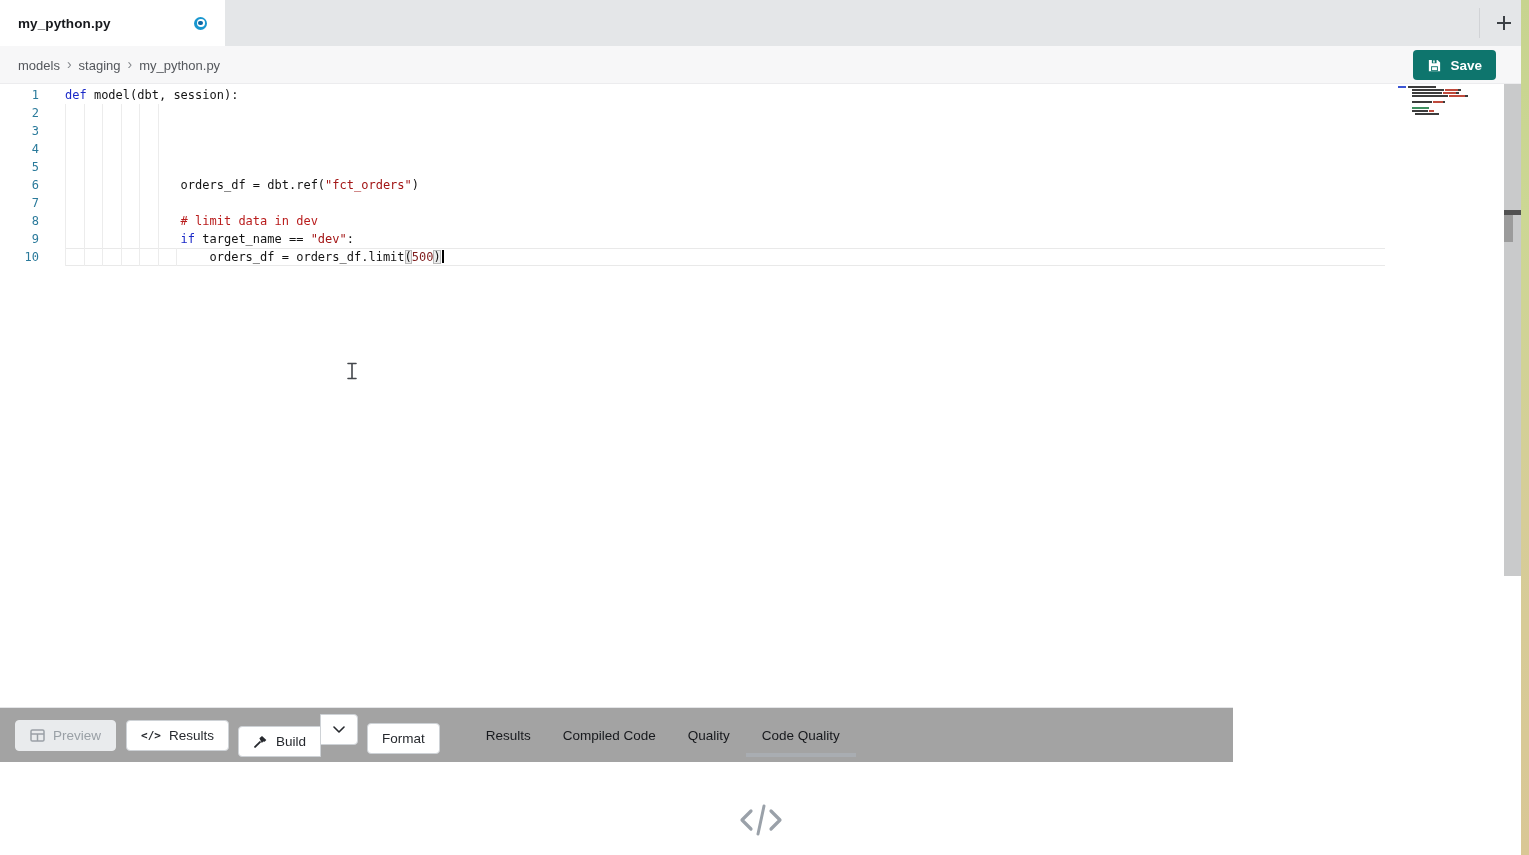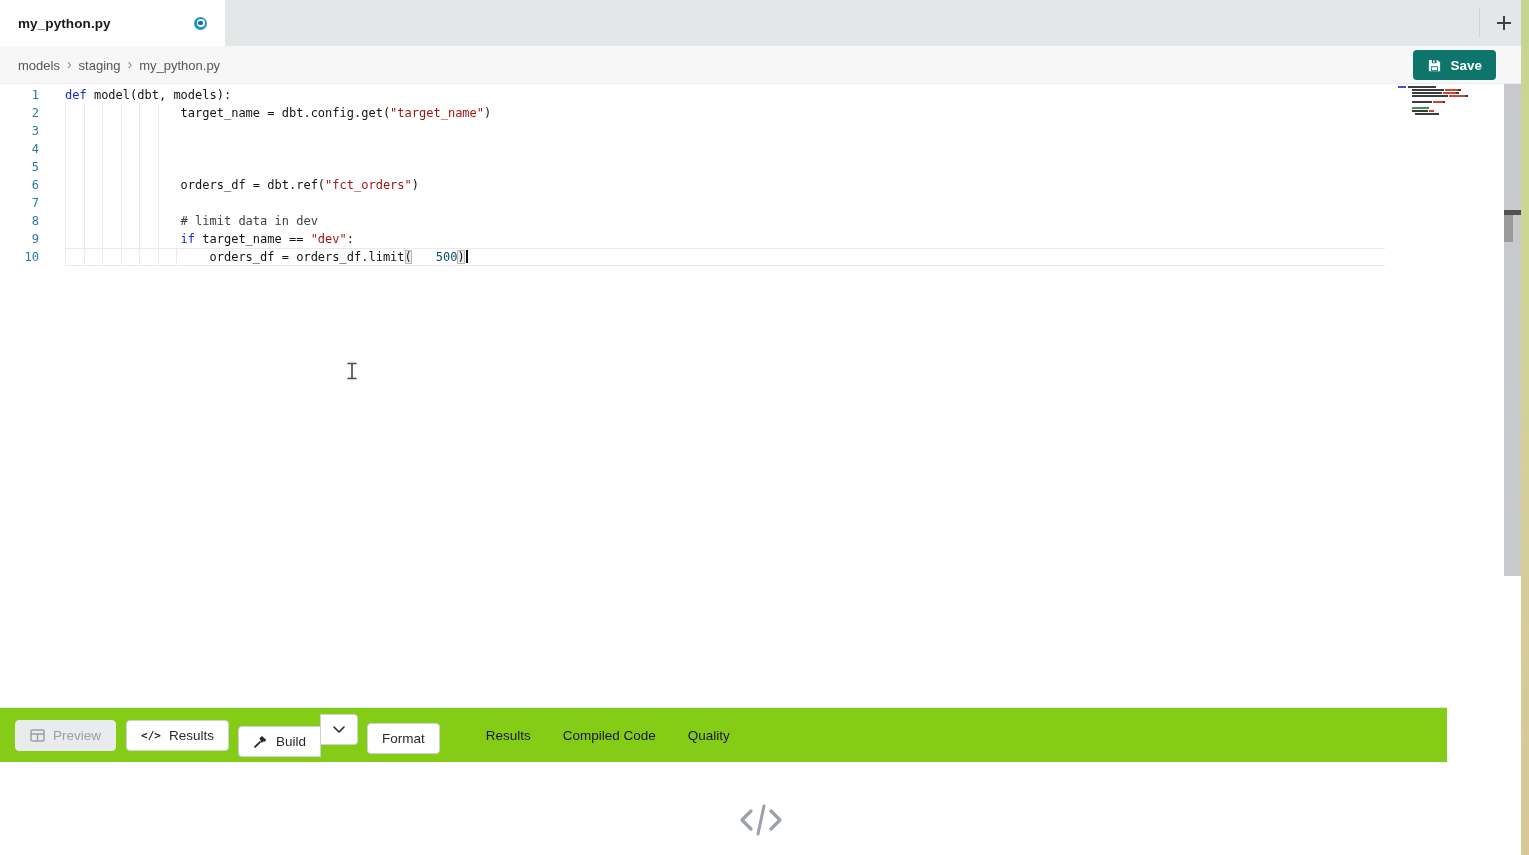--- a/index.html
+++ b/index.html
@@ -44,22 +44,22 @@
   .editor { position:absolute; left:0; top:84px; width:1504px; height:623px; background:#fff; cursor:text; }
   .code-lines { position:absolute; left:0; top:2px; right:0;
     font-family:"DejaVu Sans Mono", monospace; font-size:12px; line-height:18px; }
   .row { position:relative; height:18px; }
   .guide { position:absolute; top:0; width:1px; height:18px; background:#ececec; }
   .num { position:absolute; left:0; top:0; width:39px; text-align:right; color:#2a7a9b; }
   .code { position:absolute; left:65px; top:0; white-space:pre; color:#141414; }
   .tok-p { color:#141414; }
   .tok-k { color:#1b2ac8; }
   .tok-s { color:#a31515; }
-  .tok-m { color:#404040; }
-  .tok-n { color:#0c4a6e;padding-left:24px; }
+  .tok-m { color:#b91c1c; }
+  .tok-n { color:#7f1d1d; }
   .bx { box-shadow:inset 0 0 0 1px #b9b9b9; background:#ededed; }
   .cl { position:absolute; left:65px; top:0; width:1320px; height:18px;
     box-shadow:inset 0 1px 0 #e9e9e9, inset 0 -1px 0 #e9e9e9; }
   .cursor { display:inline-block; width:2px; height:13px; background:#000;
     vertical-align:-2px; margin-left:1px; }
 
   
   .minimap { position:absolute; left:1398px; top:86px; width:95px; cursor:pointer; }
   .mrow { position:relative; height:2px; margin-bottom:1px; }
   .mseg { position:absolute; top:0; height:2px; }
@@ -67,21 +67,21 @@
   .mc-g { background:#3d8f5f; } .mc-b { background:#3b55d4; }
 
   
   .scrollbar { position:absolute; left:1504px; top:84px; width:17px; height:492px; background:#c9cacb; }
   .sb-cap { position:absolute; left:0; top:126px; width:17px; height:5px; background:#515151; }
   .sb-thumb { position:absolute; left:0; top:131px; width:9px; height:27px; background:#9b9b9b; cursor:pointer; }
 
   .pointer { position:absolute; left:346px; top:362px; z-index:20; }
 
   
-  .toolstrip { position:absolute; left:0; top:707px; width:1447px; height:55px; background:#84cc16;
+  .toolstrip { position:absolute; left:0; top:707px; width:1233px; height:55px; background:#a3a3a3;
     border-top:1px solid #e4e5e7; display:flex; align-items:center; }
   .btn { height:31px; display:flex; align-items:center; gap:8px; background:#fff;
     border:1px solid #ced2d6; border-radius:4px; padding:0 14px; font-size:13.5px; color:#26292e;
     font-family:inherit; cursor:pointer; white-space:nowrap; }
   .btn .glyph { font-family:"DejaVu Sans Mono", monospace; font-size:11px; font-weight:bold; color:#26292e; }
   .btn-preview { margin-left:15px; background:#e9ebed; border-color:#e9ebed; color:#9aa0a6; cursor:default; }
   .btn-compile { margin-left:10px; }
   .build-group { display:flex; margin-left:9px; }
   .btn-build { border-radius:4px 0 0 4px;margin-top:12px; }
   .btn-caret { border-radius:0 4px 4px 0; border-left:1px solid #ced2d6; margin-left:-1px;
@@ -136,31 +136,30 @@
         <rect x="5.4" y="9.8" width="5.2" height="3.2" fill="#fff"></rect>
       </svg>
       <span>Save</span>
     </button>
   </div>
 
   <div class="editor">
     <div class="code-lines">
         <div class="row">
           <span class="num">1</span>
-          <span class="code"><span class="tok-k">def</span><span class="tok-p"> model(dbt, models):</span></span>
+          <span class="code"><span class="tok-k">def</span><span class="tok-p"> model(dbt, session):</span></span>
         </div>
         <div class="row">
           <div class="guide" style="left: 65px;"></div>
           <div class="guide" style="left: 83.5px;"></div>
           <div class="guide" style="left: 102px;"></div>
           <div class="guide" style="left: 120.5px;"></div>
           <div class="guide" style="left: 139px;"></div>
           <div class="guide" style="left: 157.5px;"></div>
           <span class="num">2</span>
-          <span class="code"><span class="tok-p">                target_name = dbt.config.get(</span><span class="tok-s">"target_name"</span><span class="tok-p">)</span></span>
         </div>
         <div class="row">
           <div class="guide" style="left: 65px;"></div>
           <div class="guide" style="left: 83.5px;"></div>
           <div class="guide" style="left: 102px;"></div>
           <div class="guide" style="left: 120.5px;"></div>
           <div class="guide" style="left: 139px;"></div>
           <div class="guide" style="left: 157.5px;"></div>
           <span class="num">3</span>
         </div>
@@ -311,20 +310,21 @@
         </svg>
       </button>
     </div>
     <button class="btn btn-format">
       <span>Format</span>
     </button>
     <div class="result-tabs">
         <div class="rtab">Results</div>
         <div class="rtab">Compiled Code</div>
         <div class="rtab">Quality</div>
+        <div class="rtab active">Code Quality</div>
       </div>
   </div>
 
   <div class="bottom-panel">
     <svg width="46" height="36" viewBox="0 0 46 36">
       <path d="M13 9L4 18l9 9" stroke="#9aa1a9" stroke-width="3.2" fill="none" stroke-linecap="round" stroke-linejoin="round"></path>
       <path d="M33 9l9 9-9 9" stroke="#9aa1a9" stroke-width="3.2" fill="none" stroke-linecap="round" stroke-linejoin="round"></path>
       <path d="M26 4L20 32" stroke="#9aa1a9" stroke-width="3" stroke-linecap="round"></path>
     </svg>
   </div>

